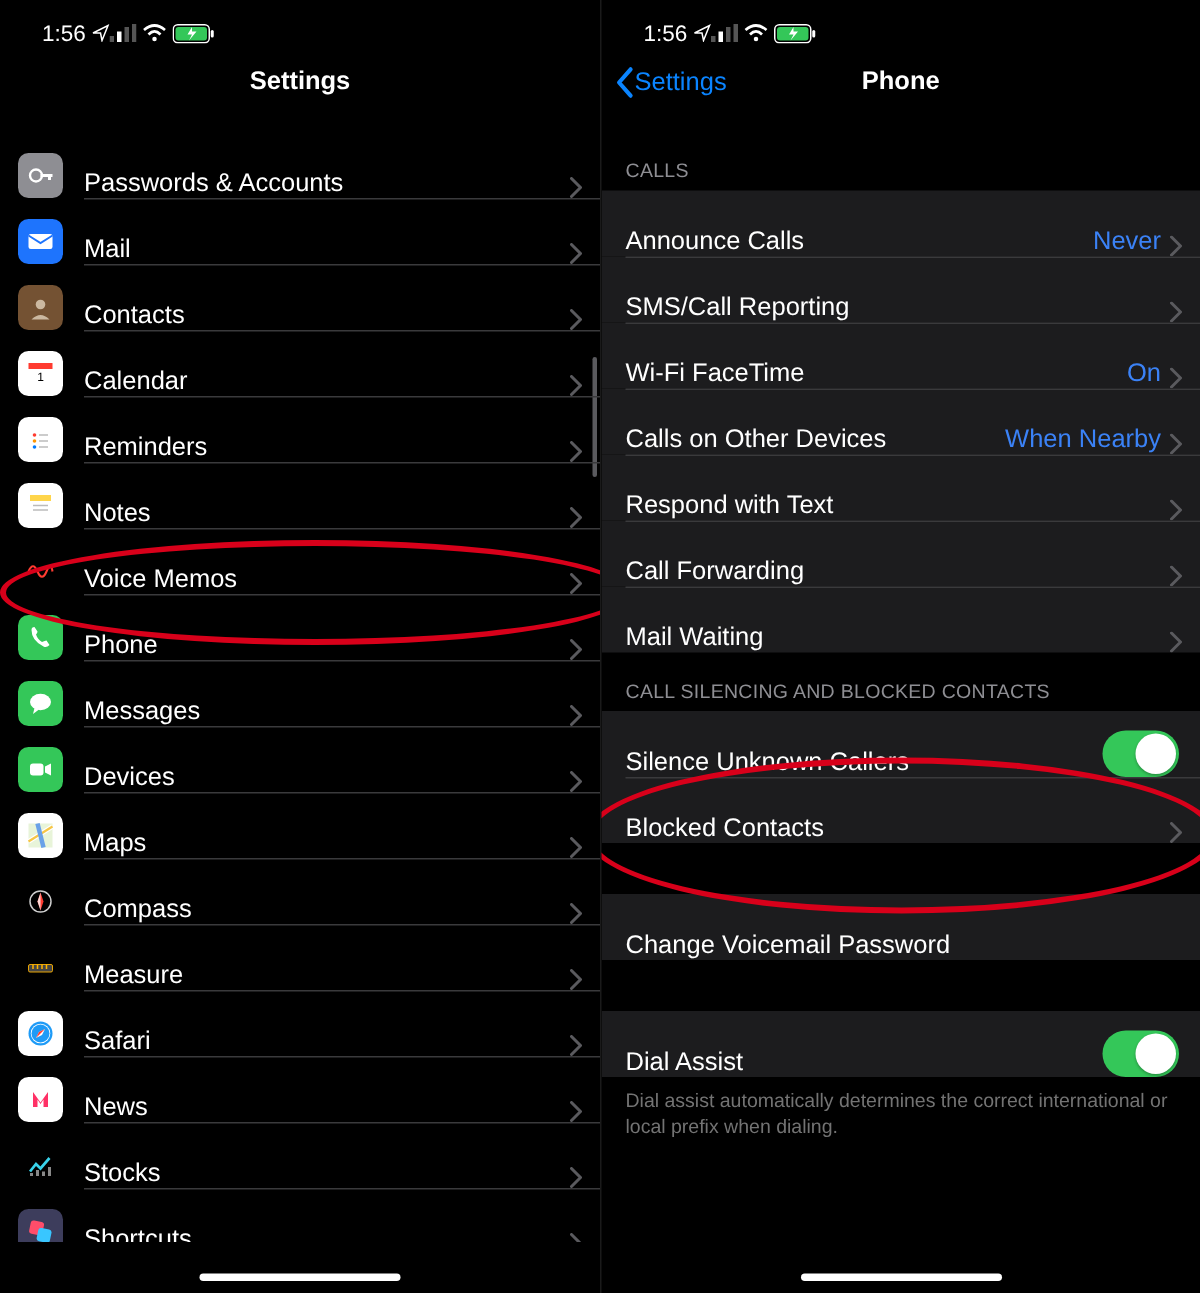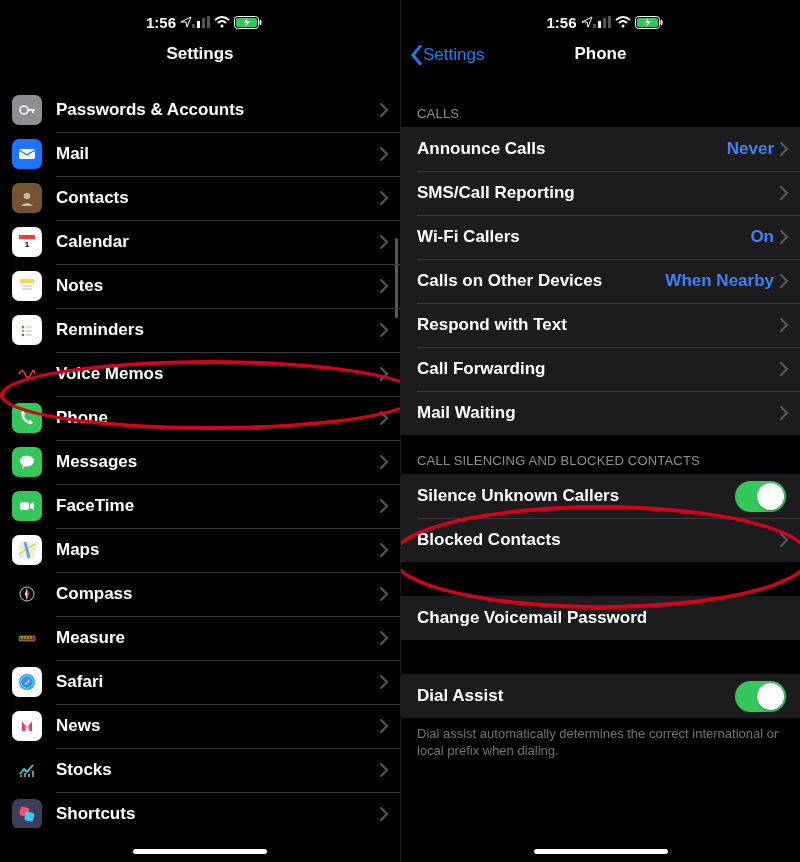--- a/index.html
+++ b/index.html
@@ -19,25 +19,25 @@
     position: relative;
     overflow: hidden;
   }
   .phone + .phone { border-left: 1px solid #1a1a1a; }
 
   
   .status {
     height: 44px;
     display: flex;
     align-items: center;
-    justify-content: center;
+    justify-content: flex-start;
     padding: 0 20px 0 28px;
     color: #fff;
     font-size: 15px;
-    font-weight: 700;
+    font-weight: 400;
   }
   .status-left { display: flex; align-items: center; gap: 4px; }
   .status-right { display: flex; align-items: center; gap: 4px; }
   .status svg { display: block; }
 
   
   .navbar {
     height: 44px;
     display: flex;
     align-items: flex-start;
@@ -73,26 +73,25 @@
     letter-spacing: 0.2px;
   }
   .group-footer {
     color: #737373;
     font-size: 13px;
     padding: 8px 16px 6px 16px;
     line-height: 1.3;
   }
   .cell {
     display: flex;
-    align-items: center;
+    align-items: flex-end;
     height: 44px;
     background: #1c1c1e;
     padding-left: 16px;
     position: relative;
-    font-weight: bold;
   }
   .settings-cell { height: 44px; padding-left: 12px; background: transparent; }
   .settings-cell .label { color: #fff; font-size: 17px; flex: 1; }
   .cell .label { color: #fff; font-size: 17px; flex: 1; }
   .cell .value { color: #3b82f6; font-size: 17px; padding-right: 6px; }
   .cell .chev { color: #5a5a5e; padding-right: 12px; display:flex; }
   .cell + .cell::before {
     content: "";
     position: absolute;
     left: 16px; right: 0; top: 0;
@@ -252,52 +251,52 @@
     <span class="chev">
           <svg width="8" height="14" viewBox="0 0 8 14">
             <path d="M1 1 L7 7 L1 13" fill="none" stroke="#5a5a5e" stroke-width="2" stroke-linecap="round" stroke-linejoin="round"></path>
           </svg>
         </span>
       </div>
       <div class="cell settings-cell">
     <div class="icon-box" style="background:#ffffff">
           <svg width="20" height="20" viewBox="0 0 20 20">
             <rect x="3" y="3" width="14" height="14" rx="2" fill="#fff"></rect>
-            <rect x="3" y="3" width="14" height="4" fill="#ffd54a"></rect>
-            <line x1="5" y1="10" x2="15" y2="10" stroke="#bbb"></line>
-            <line x1="5" y1="13" x2="15" y2="13" stroke="#bbb"></line>
-          </svg>
-        </div>
-    <span class="label">Notes</span>
-    <span class="chev">
-          <svg width="8" height="14" viewBox="0 0 8 14">
-            <path d="M1 1 L7 7 L1 13" fill="none" stroke="#5a5a5e" stroke-width="2" stroke-linecap="round" stroke-linejoin="round"></path>
-          </svg>
-        </span>
-      </div>
-      <div class="cell settings-cell">
-    <div class="icon-box" style="background:#ffffff">
-          <svg width="20" height="20" viewBox="0 0 20 20">
-            <rect x="3" y="3" width="14" height="14" rx="2" fill="#fff"></rect>
             <circle cx="6" cy="7" r="1.2" fill="#ff3b30"></circle>
             <circle cx="6" cy="11" r="1.2" fill="#ff9500"></circle>
             <circle cx="6" cy="15" r="1.2" fill="#007aff"></circle>
             <line x1="9" y1="7" x2="15" y2="7" stroke="#bbb"></line>
             <line x1="9" y1="11" x2="15" y2="11" stroke="#bbb"></line>
             <line x1="9" y1="15" x2="15" y2="15" stroke="#bbb"></line>
           </svg>
         </div>
     <span class="label">Reminders</span>
     <span class="chev">
           <svg width="8" height="14" viewBox="0 0 8 14">
             <path d="M1 1 L7 7 L1 13" fill="none" stroke="#5a5a5e" stroke-width="2" stroke-linecap="round" stroke-linejoin="round"></path>
           </svg>
         </span>
       </div>
       <div class="cell settings-cell">
+    <div class="icon-box" style="background:#ffffff">
+          <svg width="20" height="20" viewBox="0 0 20 20">
+            <rect x="3" y="3" width="14" height="14" rx="2" fill="#fff"></rect>
+            <rect x="3" y="3" width="14" height="4" fill="#ffd54a"></rect>
+            <line x1="5" y1="10" x2="15" y2="10" stroke="#bbb"></line>
+            <line x1="5" y1="13" x2="15" y2="13" stroke="#bbb"></line>
+          </svg>
+        </div>
+    <span class="label">Notes</span>
+    <span class="chev">
+          <svg width="8" height="14" viewBox="0 0 8 14">
+            <path d="M1 1 L7 7 L1 13" fill="none" stroke="#5a5a5e" stroke-width="2" stroke-linecap="round" stroke-linejoin="round"></path>
+          </svg>
+        </span>
+      </div>
+      <div class="cell settings-cell">
     <div class="icon-box" style="background:#000000">
           <svg width="20" height="20" viewBox="0 0 20 20">
             <path d="M2 10 Q5 3 8 10 T14 10 T18 10" fill="none" stroke="#ff3b30" stroke-width="1.4"></path>
           </svg>
         </div>
     <span class="label">Voice Memos</span>
     <span class="chev">
           <svg width="8" height="14" viewBox="0 0 8 14">
             <path d="M1 1 L7 7 L1 13" fill="none" stroke="#5a5a5e" stroke-width="2" stroke-linecap="round" stroke-linejoin="round"></path>
           </svg>
@@ -330,21 +329,21 @@
           </svg>
         </span>
       </div>
       <div class="cell settings-cell">
     <div class="icon-box" style="background:#34c759">
           <svg width="20" height="20" viewBox="0 0 20 20">
             <rect x="3" y="6" width="9" height="8" rx="2" fill="#fff"></rect>
             <path d="M13 8 L17 6 L17 14 L13 12 Z" fill="#fff"></path>
           </svg>
         </div>
-    <span class="label">FaceTime</span>
+    <span class="label">Devices</span>
     <span class="chev">
           <svg width="8" height="14" viewBox="0 0 8 14">
             <path d="M1 1 L7 7 L1 13" fill="none" stroke="#5a5a5e" stroke-width="2" stroke-linecap="round" stroke-linejoin="round"></path>
           </svg>
         </span>
       </div>
       <div class="cell settings-cell">
     <div class="icon-box" style="background:#ffffff">
           <svg width="20" height="20" viewBox="0 0 20 20">
             <rect x="2" y="2" width="16" height="16" fill="#e8f4d9"></rect>
@@ -512,21 +511,21 @@
       </div>
       <div class="cell">
         <span class="label">SMS/Call Reporting</span>
         <span class="chev">
           <svg width="8" height="14" viewBox="0 0 8 14">
             <path d="M1 1 L7 7 L1 13" fill="none" stroke="#5a5a5e" stroke-width="2" stroke-linecap="round" stroke-linejoin="round"></path>
           </svg>
         </span>
       </div>
       <div class="cell">
-        <span class="label">Wi-Fi Callers</span>
+        <span class="label">Wi-Fi FaceTime</span>
         <span class="value">On</span>
         <span class="chev">
           <svg width="8" height="14" viewBox="0 0 8 14">
             <path d="M1 1 L7 7 L1 13" fill="none" stroke="#5a5a5e" stroke-width="2" stroke-linecap="round" stroke-linejoin="round"></path>
           </svg>
         </span>
       </div>
       <div class="cell">
         <span class="label">Calls on Other Devices</span>
         <span class="value">When Nearby</span>

